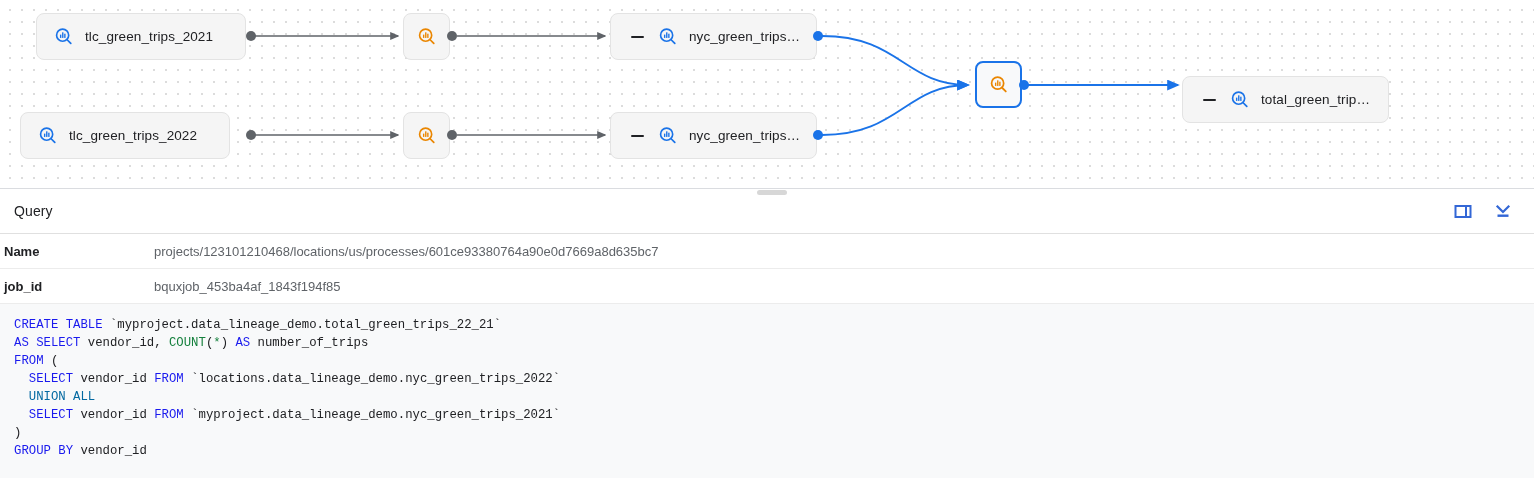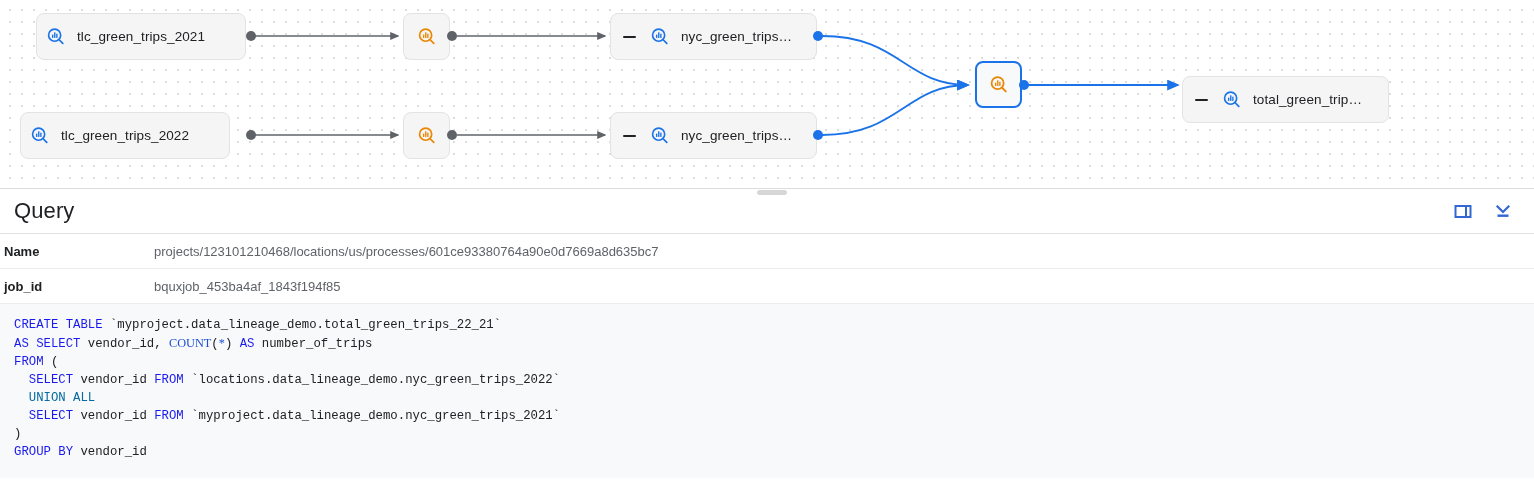--- a/index.html
+++ b/index.html
@@ -41,21 +41,21 @@
     box-sizing: border-box;
     background: #f5f5f5;
     border: 1px solid #e3e3e3;
     border-radius: 8px;
     display: flex;
     align-items: center;
     z-index: 3;
   }
   .node.wide {
     height: 47px;
-    padding: 0 8px;
+    padding: 0 16px;
   }
   .node.compact {
     width: 47px;
     height: 47px;
     justify-content: center;
     padding: 0;
   }
   .node.selected {
     border: 2px solid #1a73e8;
     background: #f8f9fa;
@@ -117,21 +117,21 @@
   .panel-header {
     position: relative;
     height: 45px;
     display: flex;
     align-items: center;
     padding: 0 12px 0 14px;
     border-bottom: 1px solid #e0e0e0;
     box-sizing: border-box;
   }
   .panel-title {
-    font-size: 22px;
+    font-size: 14px;
     color: #202124;
     font-weight: 400;
     letter-spacing: .1px;
     text-align: right;
   }
   .panel-actions {
     margin-left: auto;
     display: flex;
     align-items: center;
     gap: 18px;
@@ -205,21 +205,21 @@
   }
   .sql {
     font-family: "Liberation Mono", "DejaVu Sans Mono", monospace;
     font-size: 12.3px;
     line-height: 18px;
     white-space: pre;
     color: #202124;
     margin: 0;
   }
   .kw   { color: #1a1aee; }
-  .fn   { color: #1d4ed8; font-family: Liberation Serif, serif; }
+  .fn   { color: #15803d; }
   .cmt  { color: #0369a1; }
   .plain{ color: #202124; }
 </style>
 </head>
 <body>
 
 <div id="app">
 
   <div class="canvas">
 

